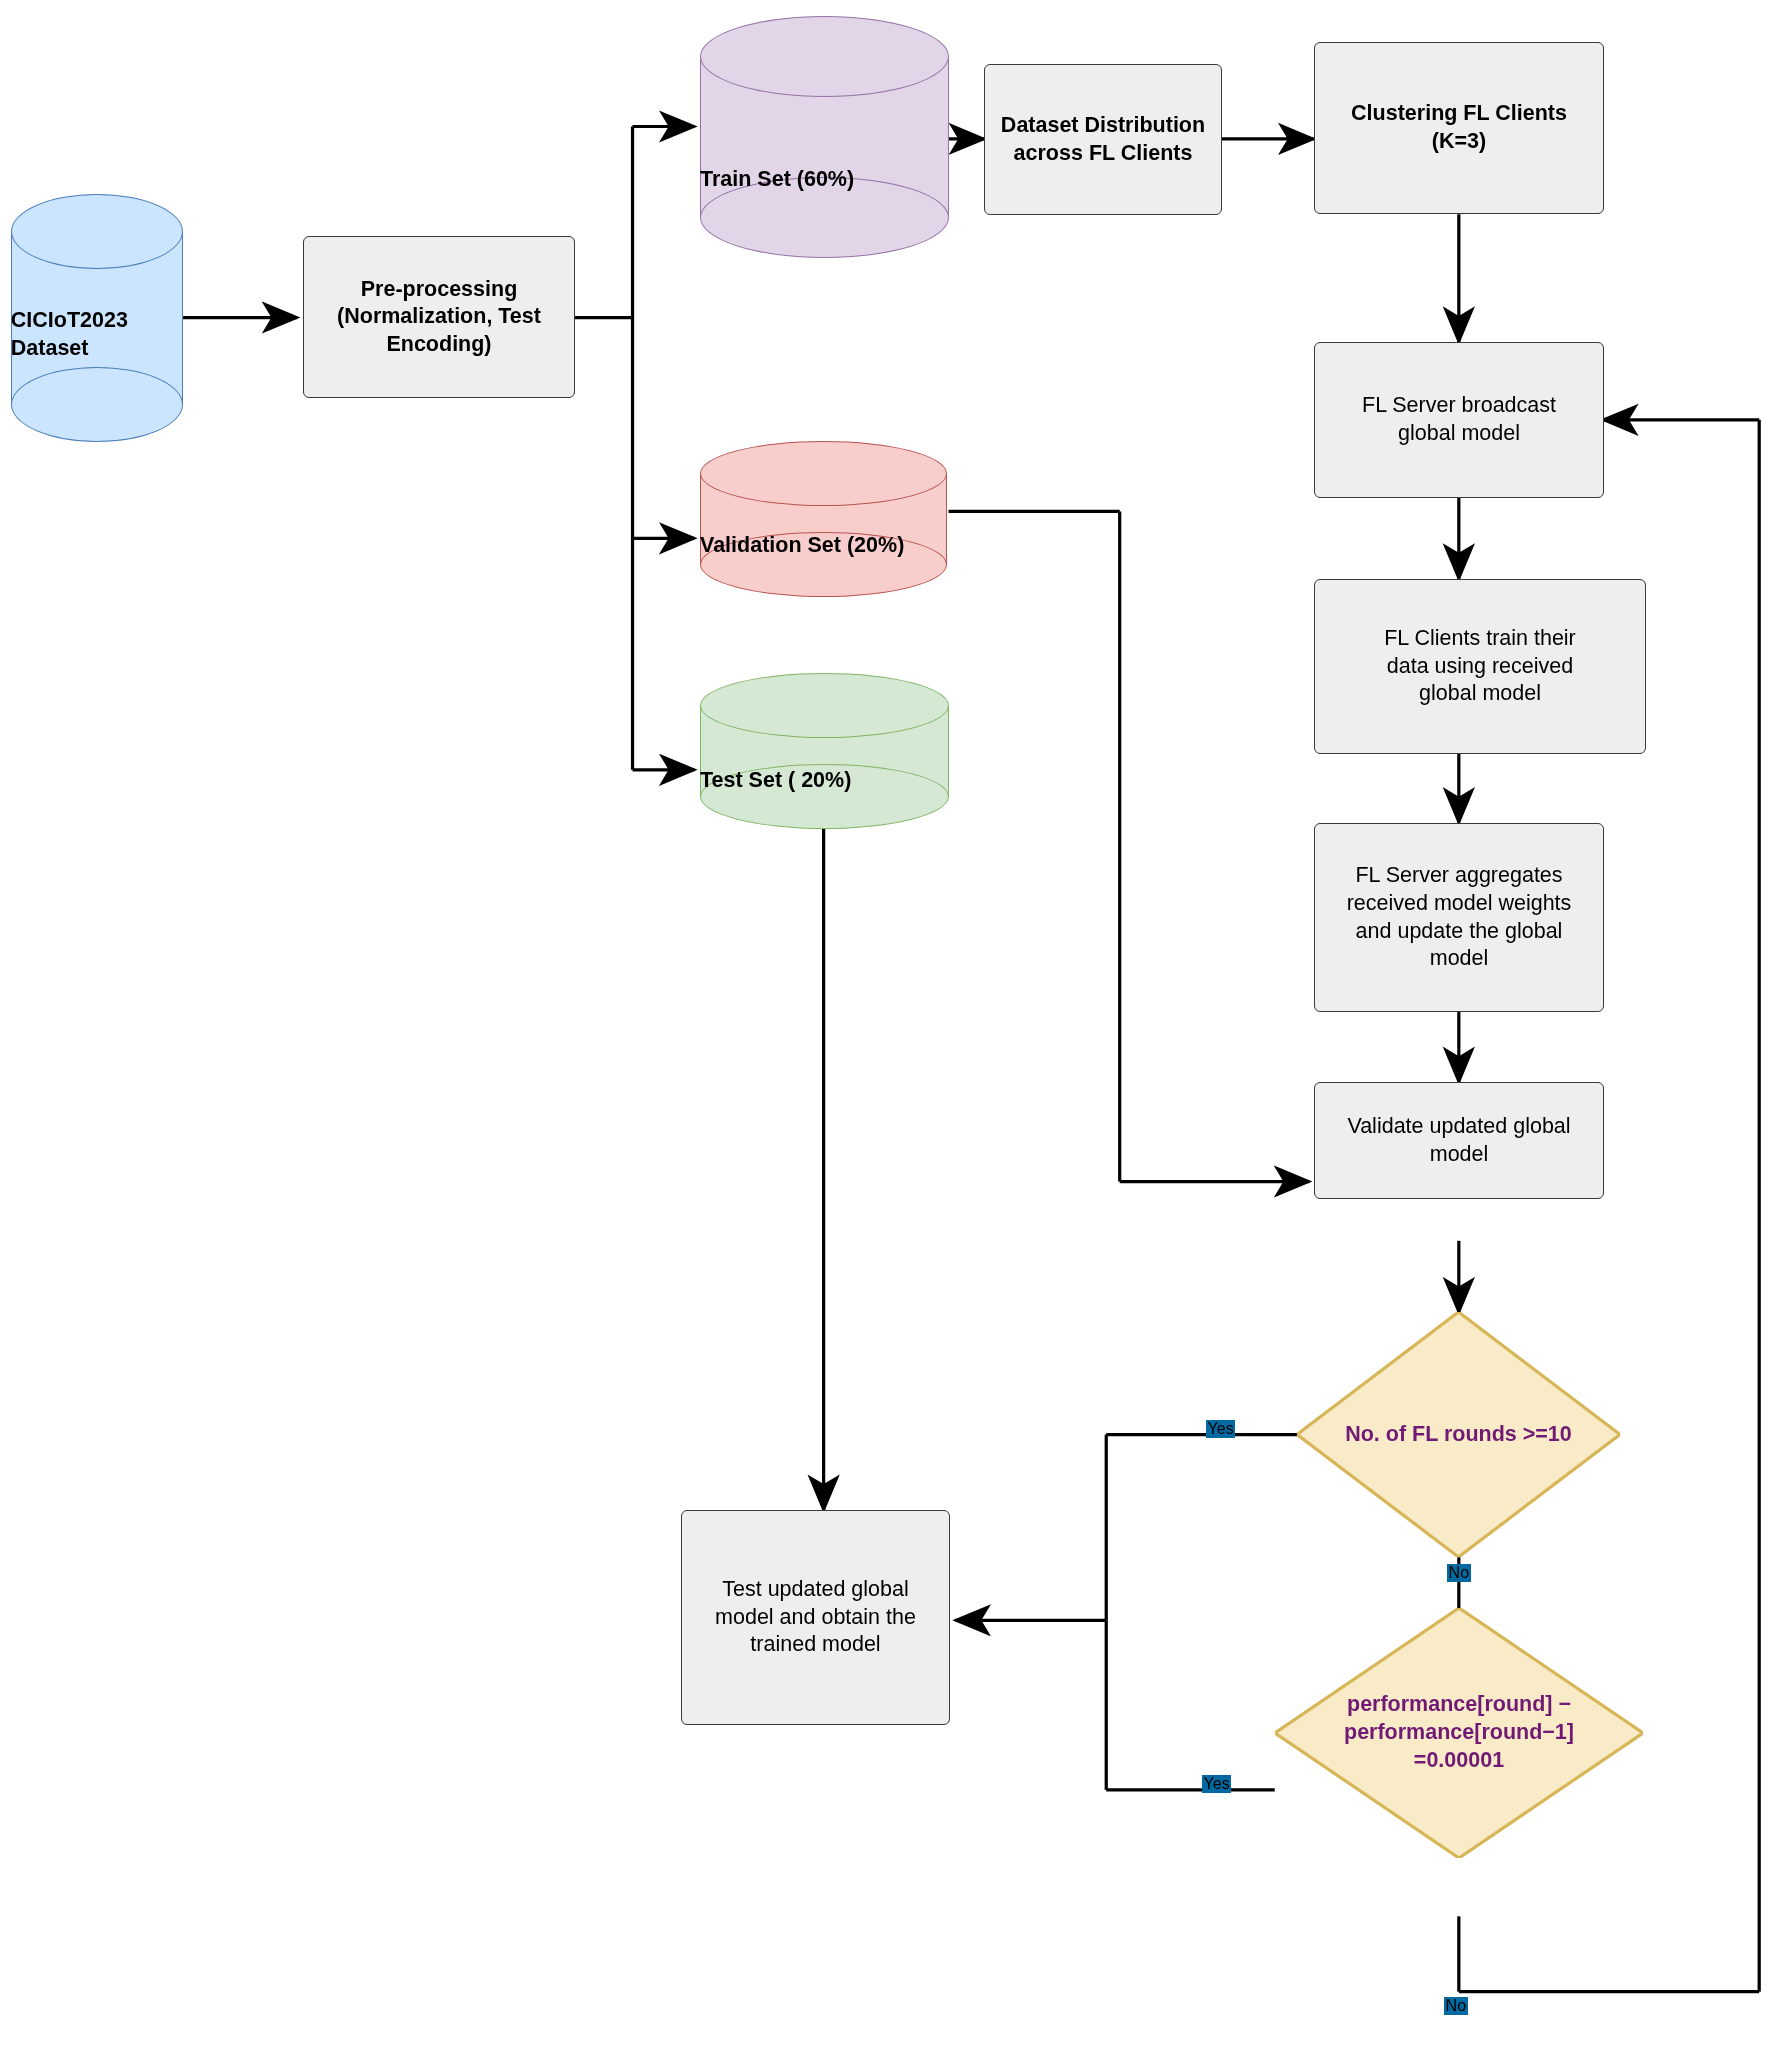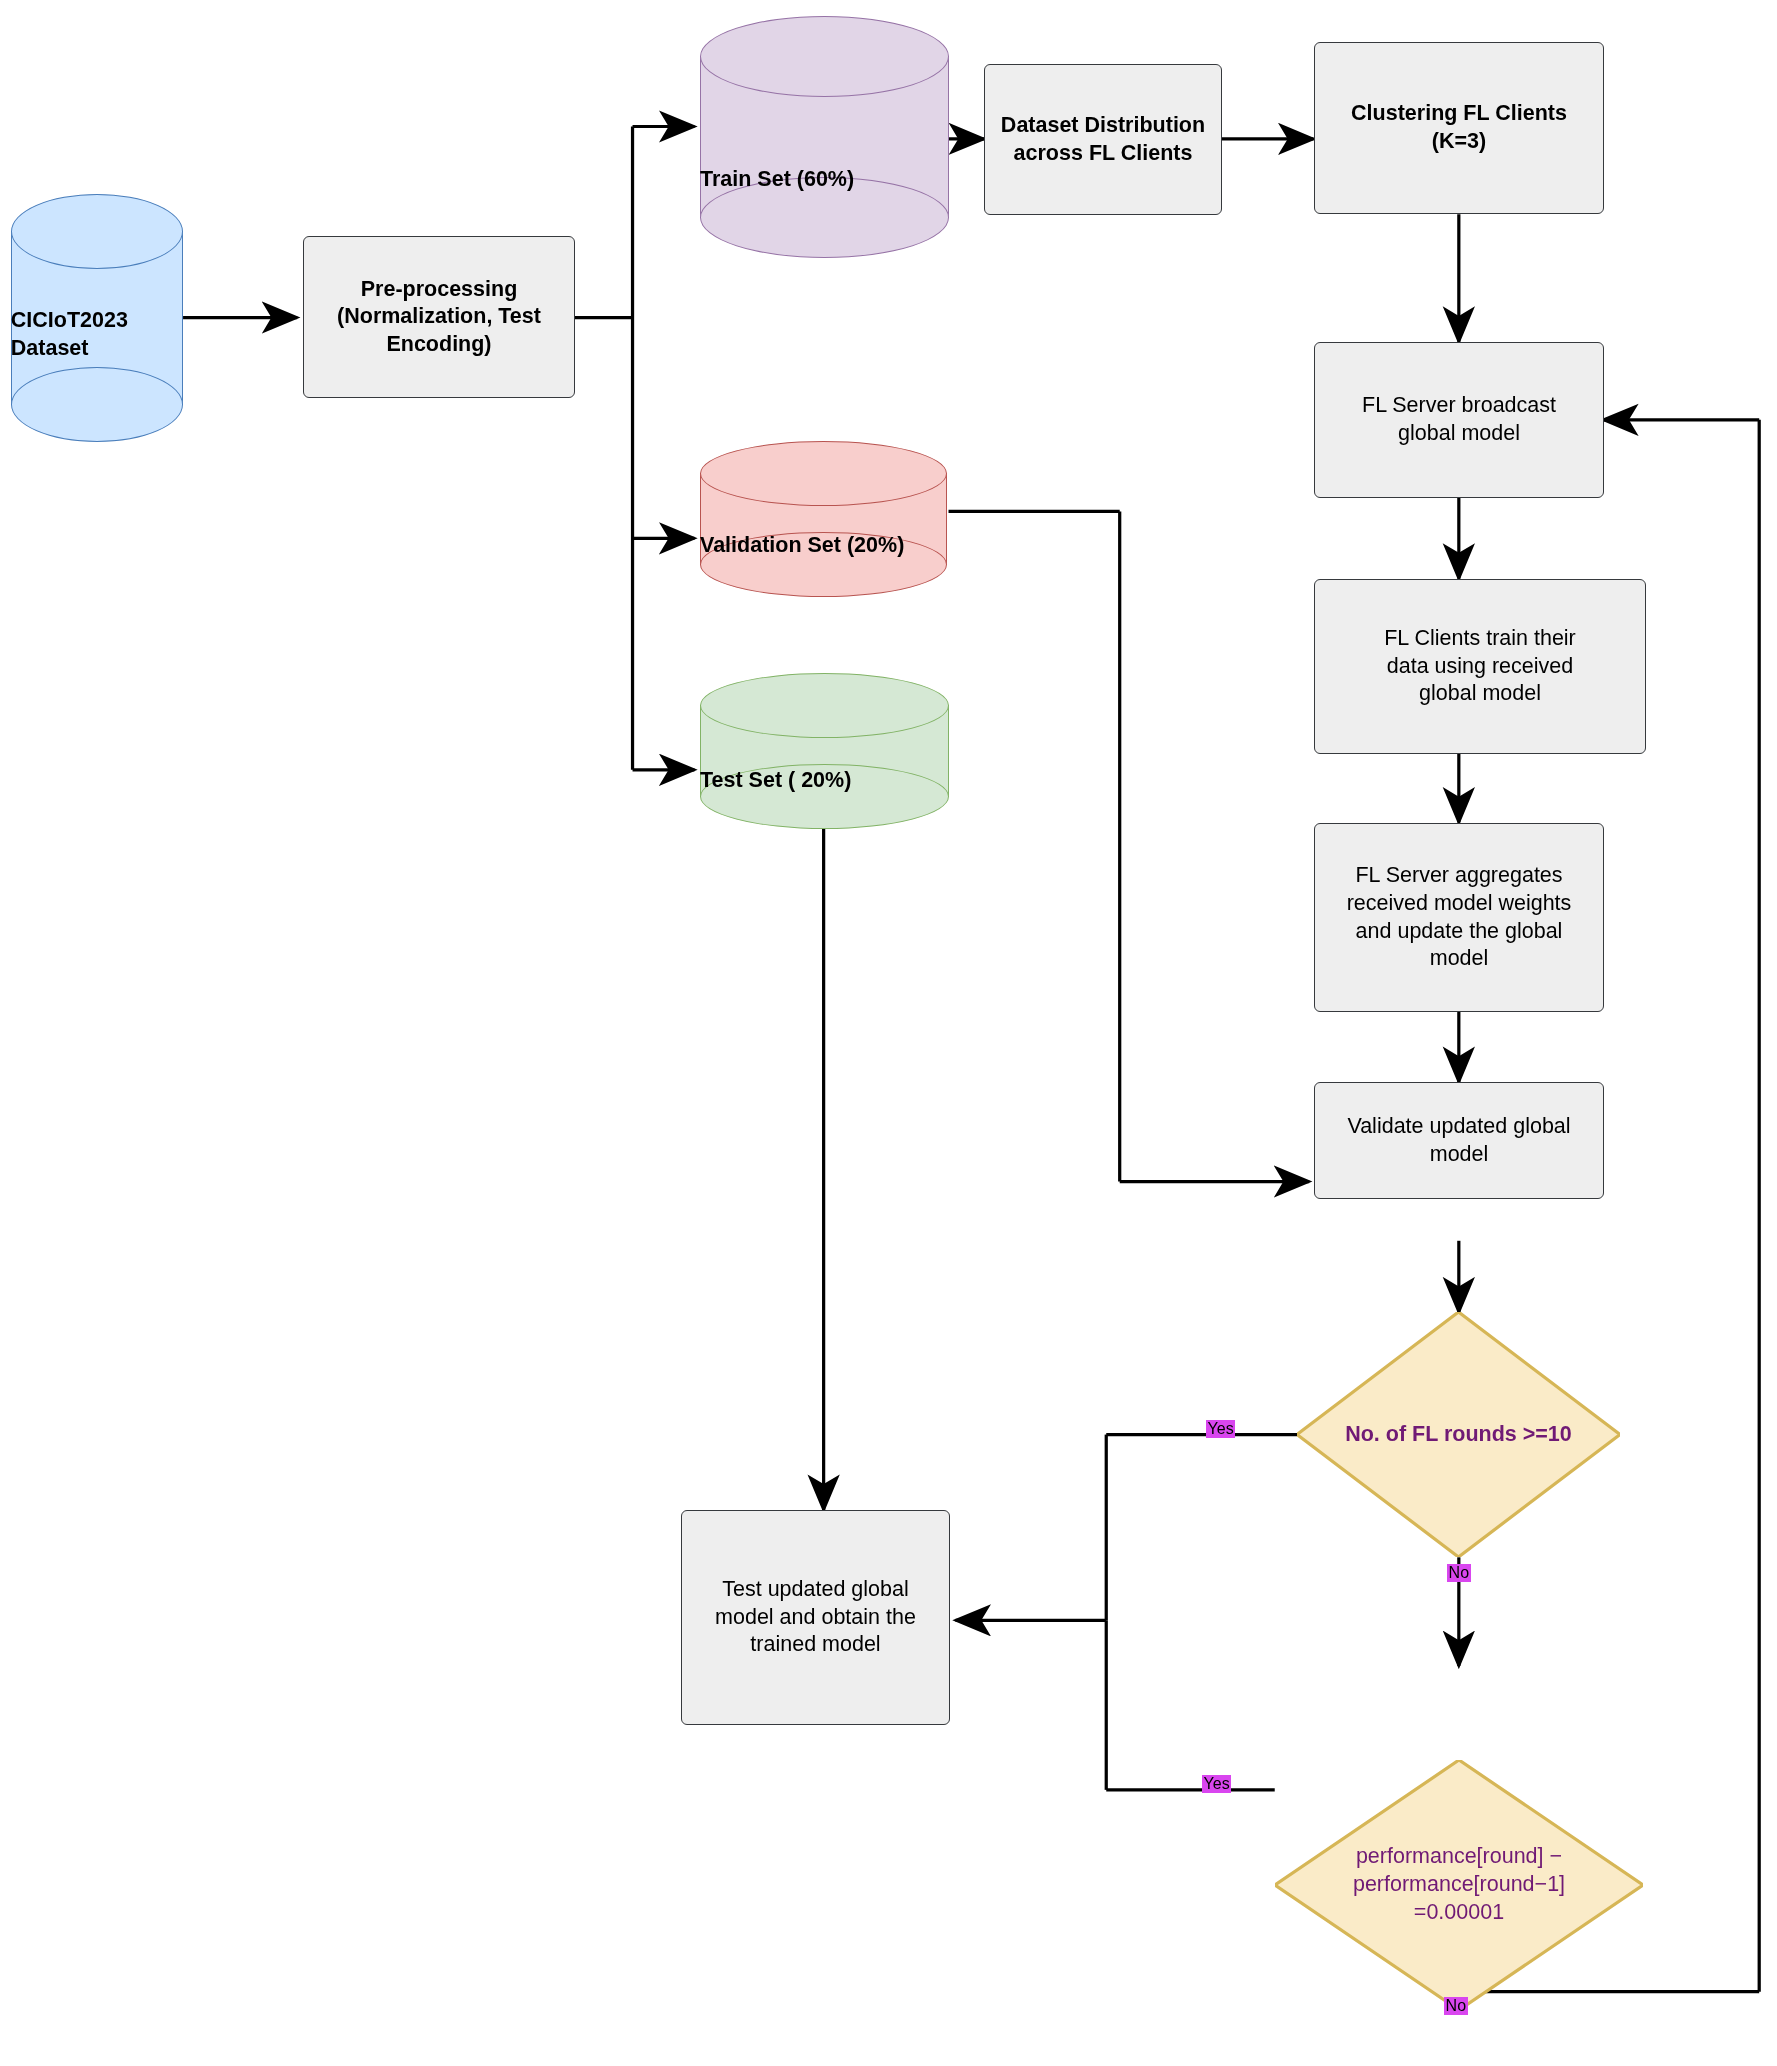--- a/index.html
+++ b/index.html
@@ -89,21 +89,21 @@
     text-align: center;
     color: #701a75;
     font-size: 21.5px;
     line-height: 1.3;
     z-index: 4;
   }
   .diamond.bold .dlabel { font-weight: bold; }
   
   .elabel {
     position: absolute;
-    background: #d946ef;
+    background: #0369a1;
     color: #000000;
     font-size: 16px;
     font-family: "Liberation Sans", sans-serif;
     padding: 1.1px 1.6px;
     line-height: 1;
     z-index: 6;
     white-space: nowrap;
   }
 </style>
 </head>
@@ -234,21 +234,21 @@
     <div>model</div>
   </div>
 
   <div class="diamond bold" style="left:1297px; top:1312px; width:323px; height:245px;">
     <svg class="shape" viewBox="0 0 600 455" preserveAspectRatio="none">
       <polygon points="300,0 600,227.5 300,455 0,227.5" fill="#FAEBC8" stroke="#D6B656" stroke-width="6"></polygon>
     </svg>
     <div class="dlabel">No. of FL rounds &gt;=10</div>
   </div>
 
-  <div class="diamond" style="left:1275px; top:1760px; width:368px; height:250px;">
+  <div class="diamond" style="left:1275px; top:1608px; width:368px; height:250px;font-weight:bold;">
     <svg class="shape" viewBox="0 0 684 465" preserveAspectRatio="none">
       <polygon points="342,0 684,232.5 342,465 0,232.5" fill="#FAEBC8" stroke="#D6B656" stroke-width="6"></polygon>
     </svg>
     <div class="dlabel">
       <div>performance[round] −</div>
       <div>performance[round−1] =0.00001</div>
     </div>
   </div>
 
   <div class="node proc thin" style="left:681px; top:1510px; width:269px; height:215px; flex-direction:column;">

